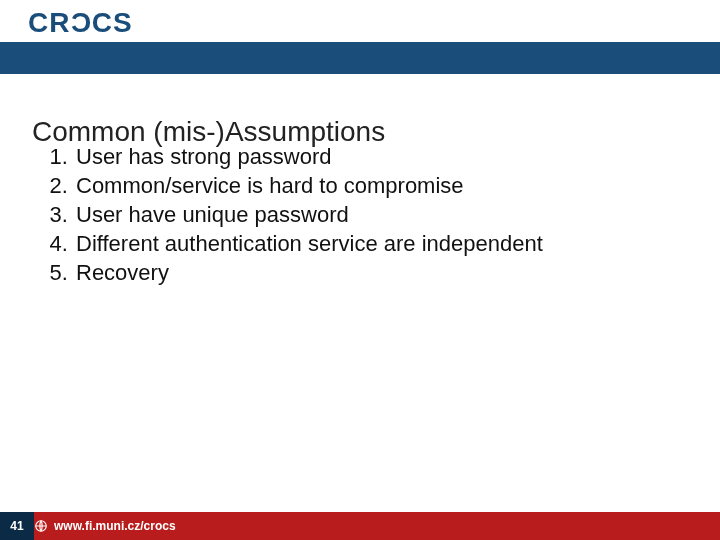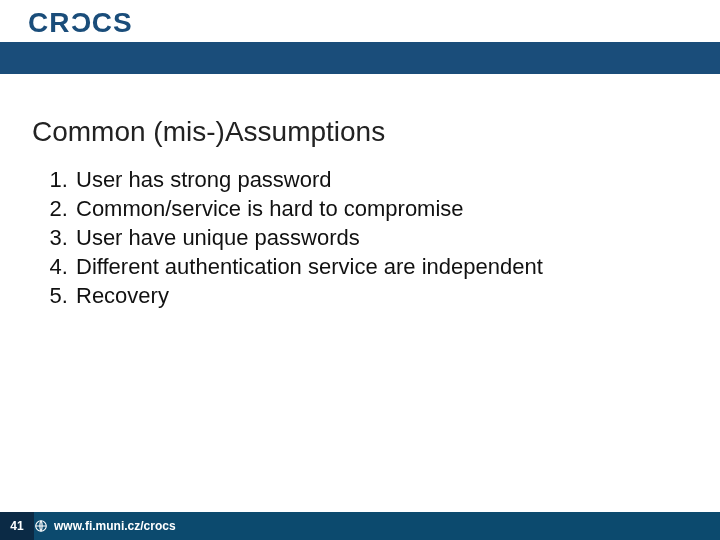--- a/index.html
+++ b/index.html
@@ -41,41 +41,41 @@
   .title {
     position: absolute;
     left: 32px;
     top: 116px;
     font-size: 28px;
     color: #222;
   }
   .list {
     position: absolute;
     left: 40px;
-    top: 165px;
+    top: 142px;
     right: 60px;
   }
   .list ol {
     margin: 0;
     padding: 0 0 0 34px;
     list-style: decimal;
   }
   .list li {
     font-size: 22px;
     line-height: 1.32;
     color: #111;
     padding-left: 2px;
   }
   .footer {
     position: absolute;
     left: 0;
     right: 0;
     bottom: 0;
     height: 28px;
-    background: #0c4a6e;
+    background: #b91c1c;
     color: #fff;
     display: flex;
     align-items: center;
   }
   .page-num {
     background: #0b2a45;
     width: 34px;
     height: 28px;
     display: inline-flex;
     align-items: center;
@@ -110,21 +110,21 @@
   </div>
   <div class="header-bar"></div>
 </div>
 
 <div class="title">Common (mis-)Assumptions</div>
 
 <div class="list">
   <ol>
     <li>User has strong password</li>
     <li>Common/service is hard to compromise</li>
-    <li>User have unique passwords</li>
+    <li>User have unique password</li>
     <li>Different authentication service are independent</li>
     <li>Recovery</li>
   </ol>
 </div>
 
 <div class="footer">
   <div class="page-num">41</div>
   <div class="footer-url">
     <svg viewBox="0 0 24 24" fill="none" stroke="#fff" stroke-width="2">
       <circle cx="12" cy="12" r="9"></circle>

